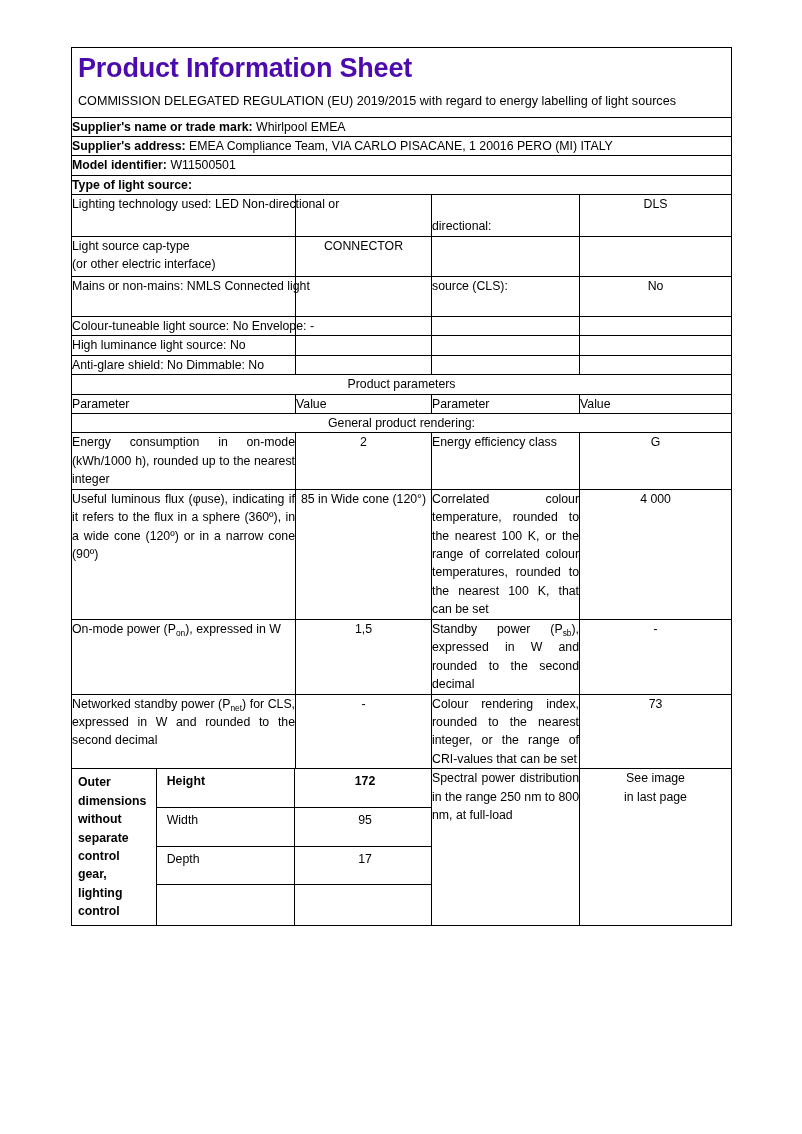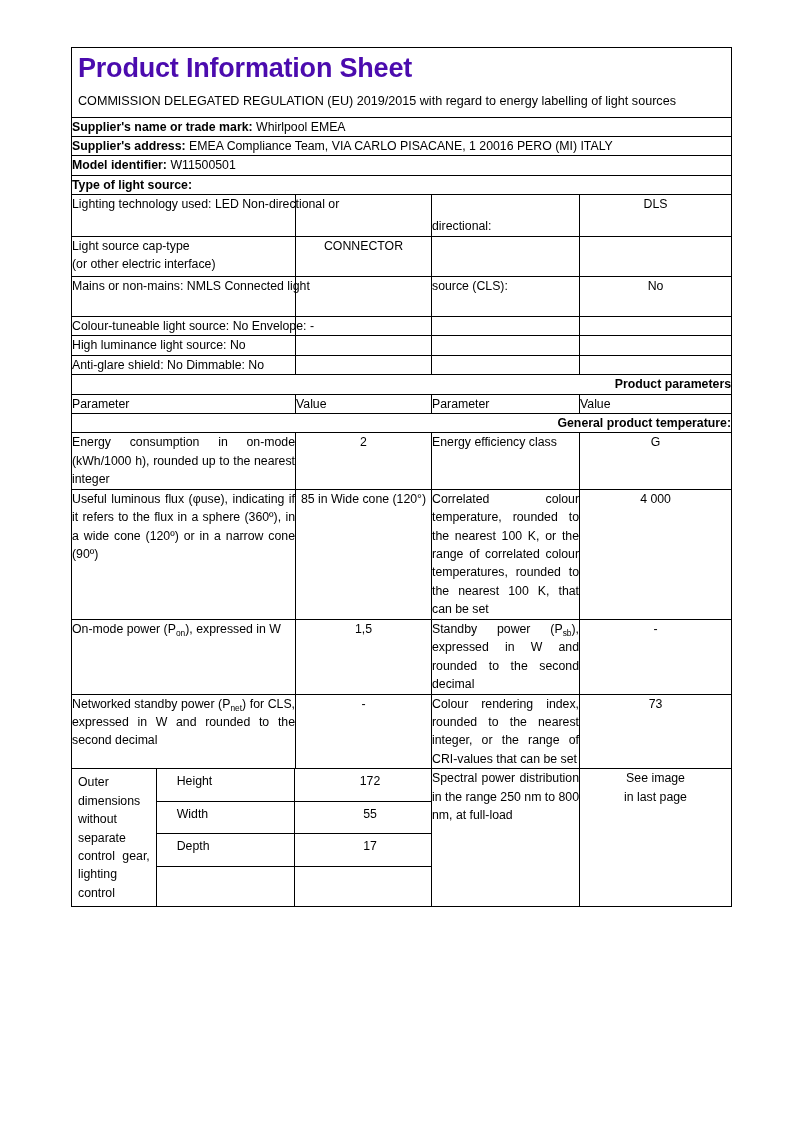--- a/index.html
+++ b/index.html
@@ -66,37 +66,37 @@
   
   .flow {
     white-space: nowrap;
     overflow: visible;
     position: relative;
     z-index: 3;
     background: transparent;
   }
 
   .banner {
-    text-align: right;
-    font-weight: bold;
+    text-align: center;
+    font-weight: normal;
     font-size: 12.6px;
   }
 
   .nested {
     width: 100%;
     border-collapse: collapse;
     table-layout: fixed;
   }
   .nested td {
     border: 1px solid #000;
     border-top: none;
     font-size: 12.3px;
-    padding: 3px 6px 4px 20px;
-  }
-  .nested tr:first-child td { border-top: none; }
+    padding: 3px 6px 4px 10px;
+  }
+  .nested tr:first-child td { border-top: none; font-weight: bold; }
   .nested td.n-lbl { border-left: none; }
   .nested td.n-val { border-right: none; text-align: center; }
 
   sub { font-size: 8.4px; vertical-align: baseline; position: relative; top: 3px; }
 
   .footer {
     position: absolute;
     left: 0;
     top: 1056px;
     width: 731px;
@@ -221,21 +221,21 @@
       </tr>
 
       <tr>
         <td class="pad">Parameter</td>
         <td class="pad">Value</td>
         <td class="pad">Parameter</td>
         <td class="pad">Value</td>
       </tr>
 
       <tr>
-        <td colspan="4" class="pad banner">General product temperature:</td>
+        <td colspan="4" class="pad banner">General product rendering:</td>
       </tr>
 
       <tr>
         <td class="pad just">Energy consumption in on-mode (kWh/1000 h), rounded up to the nearest integer</td>
         <td class="pad ctr">2</td>
         <td class="pad just">Energy efficiency class</td>
         <td class="pad ctr">G</td>
       </tr>
 
       <tr>
@@ -268,21 +268,21 @@
               <col style="width:136px">
             </colgroup>
             <tbody>
               <tr>
                 <td rowspan="4" class="just" style="border-left:none;border-bottom:none;padding:4px 6px">Outer dimensions without separate control gear, lighting control</td>
                 <td class="n-lbl">Height</td>
                 <td class="n-val">172</td>
               </tr>
               <tr>
                 <td class="n-lbl">Width</td>
-                <td class="n-val">55</td>
+                <td class="n-val">95</td>
               </tr>
               <tr>
                 <td class="n-lbl">Depth</td>
                 <td class="n-val">17</td>
               </tr>
               <tr style="height:40px">
                 <td class="n-lbl" style="border-bottom:none"></td>
                 <td class="n-val" style="border-bottom:none"></td>
               </tr>
             </tbody>

